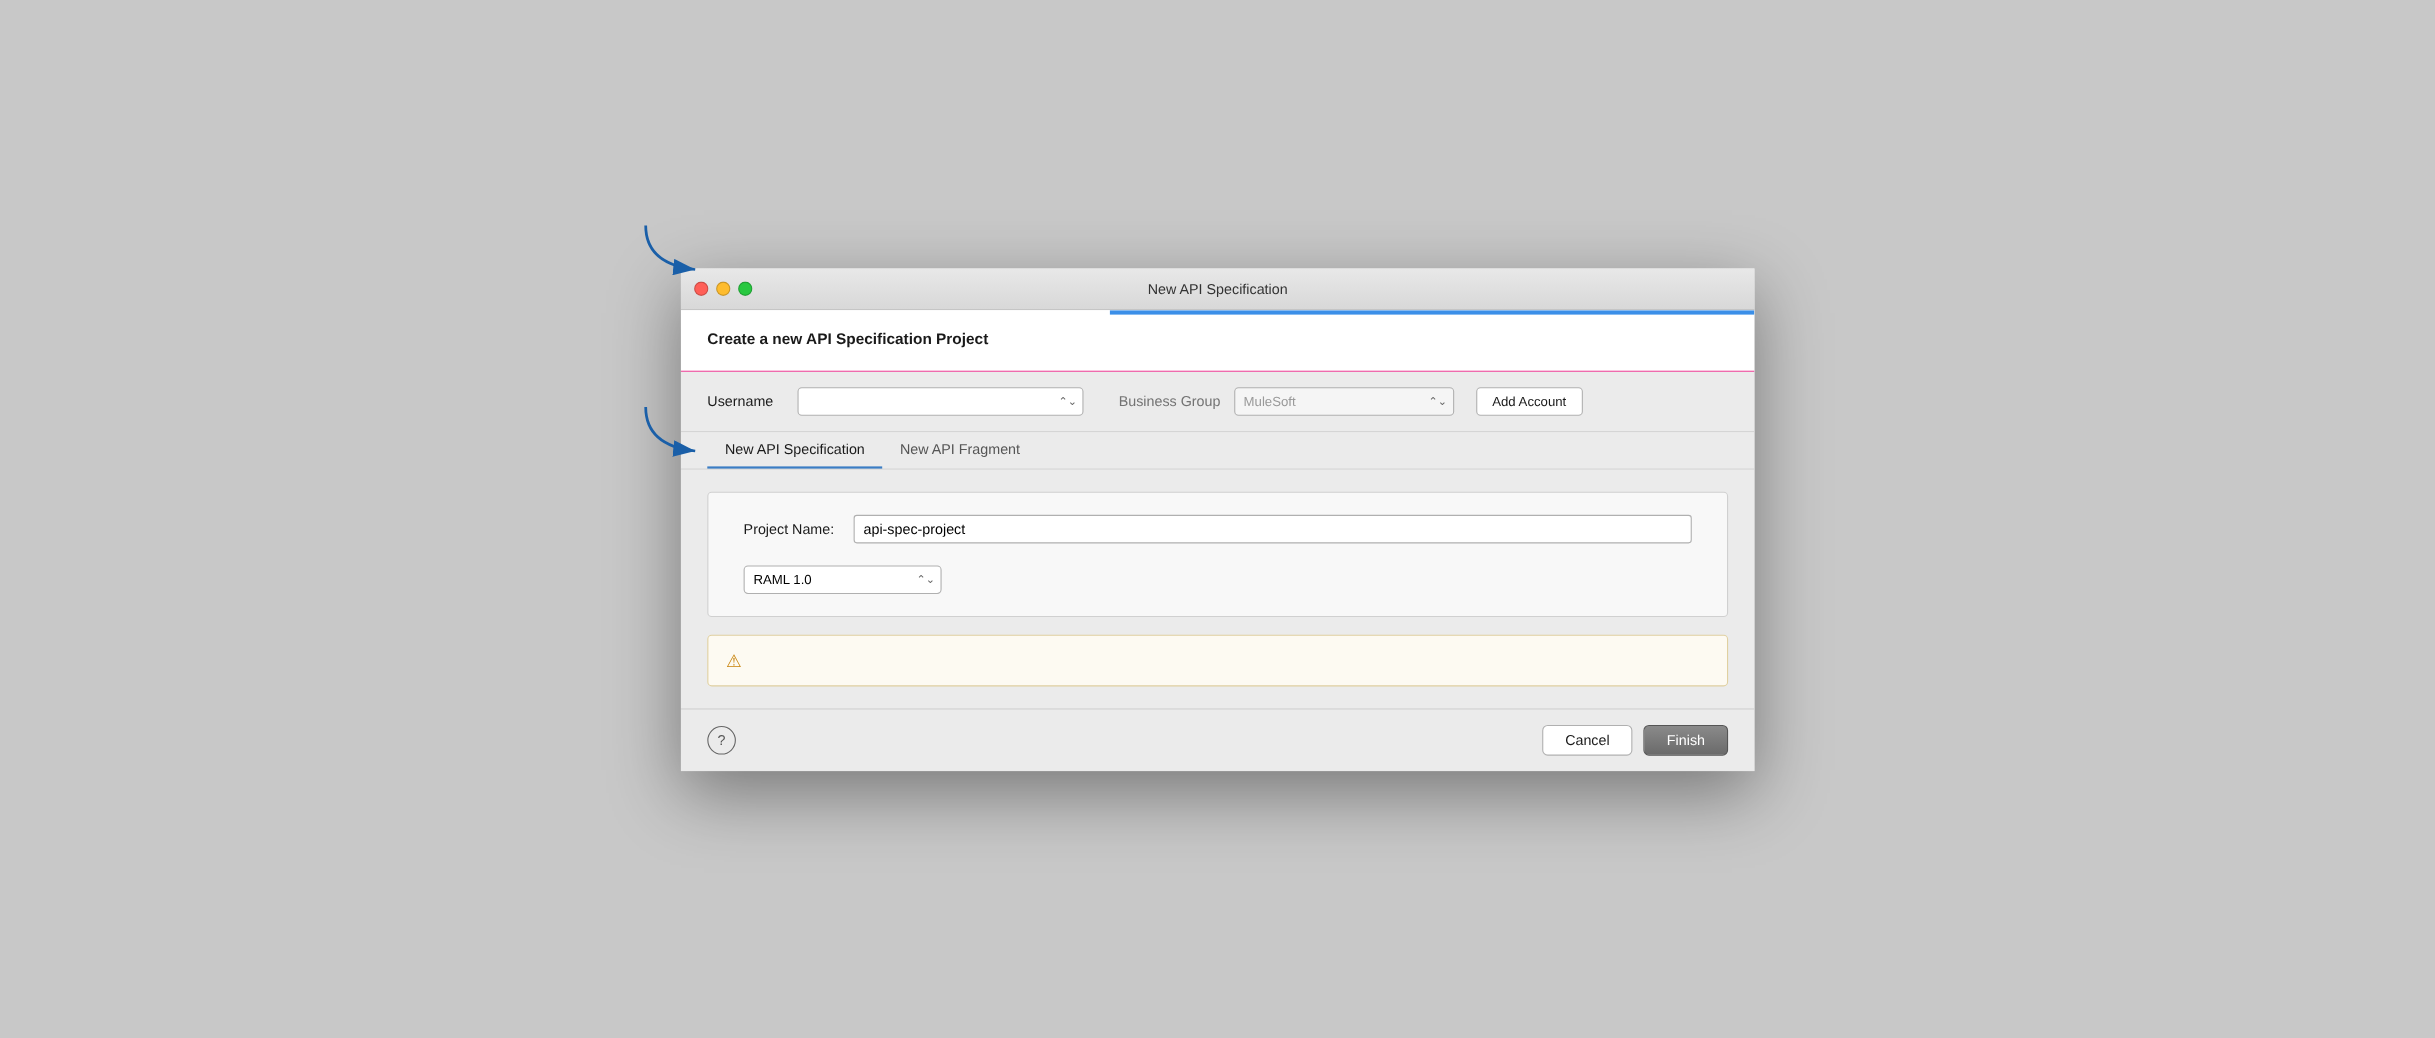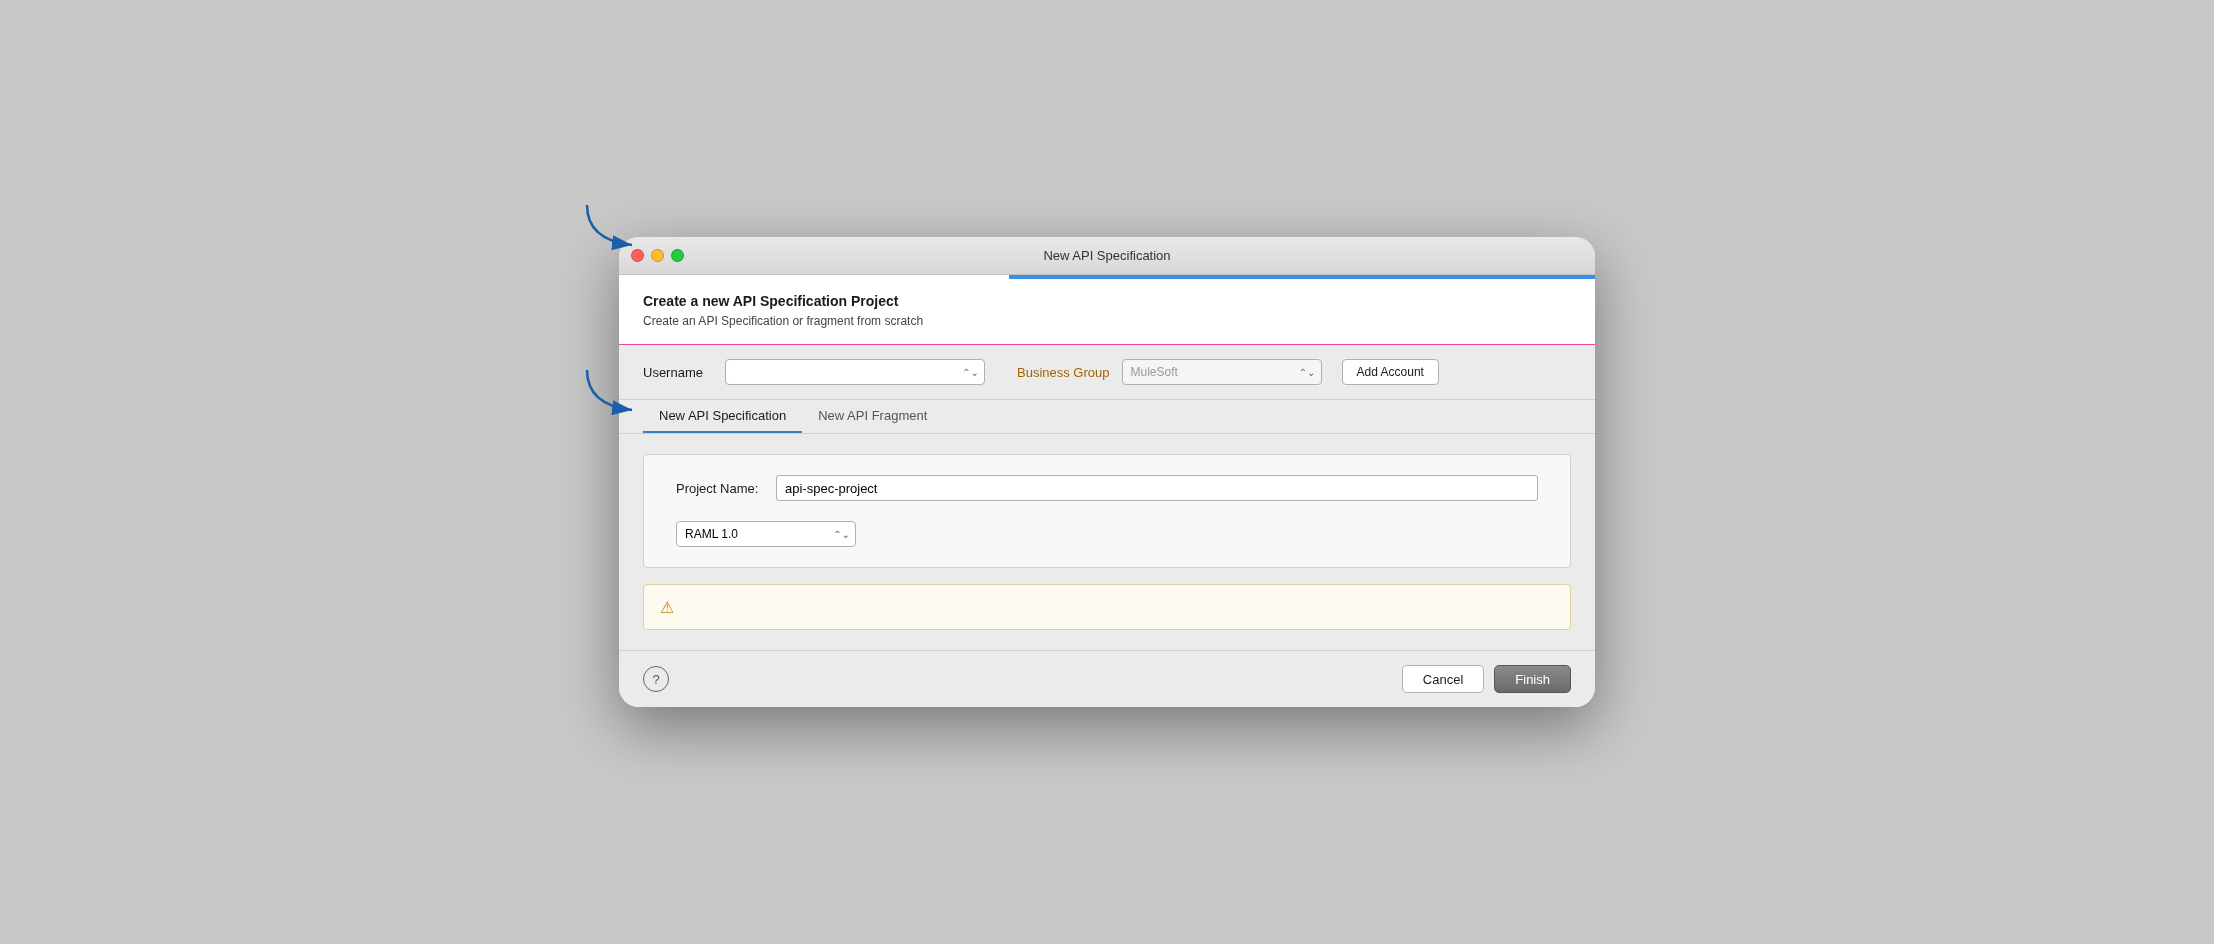--- a/index.html
+++ b/index.html
@@ -25,21 +25,21 @@
       background: #c8c8c8;
       display: flex;
       justify-content: center;
       align-items: center;
       position: relative;
     }
 
     .dialog {
       width: 976px;
       background: #f0f0f0;
-      border-radius: 20px;
+      border-radius: 0;
       box-shadow: 0 20px 60px rgba(0,0,0,0.4);
       overflow: hidden;
       position: relative;
     }
 
     
     .title-bar {
       background: linear-gradient(to bottom, #e8e8e8, #d8d8d8);
       height: 38px;
       display: flex;
@@ -140,21 +140,21 @@
     .select-arrow {
       position: absolute;
       right: 6px;
       pointer-events: none;
       color: #666;
       font-size: 10px;
     }
 
     .business-group-label {
       font-size: 13px;
-      color: #a16207;
+      color: #737373;
       margin-left: 20px;
     }
 
     .business-group-select-wrapper {
       position: relative;
       display: inline-flex;
       align-items: center;
     }
 
     .business-group-select-wrapper select {
@@ -388,21 +388,20 @@
         <div class="window-btn btn-close"></div>
         <div class="window-btn btn-min"></div>
         <div class="window-btn btn-max"></div>
       </div>
       <span class="title-bar-text">New API Specification</span>
     </div>
 
     <div class="dialog-header" style="position: relative; overflow: hidden;">
       <div class="loading-bar"></div>
       <div class="dialog-header-title">Create a new API Specification Project</div>
-      <div class="dialog-header-subtitle">Create an API Specification or fragment from scratch</div>
     </div>
 
     <div class="username-row">
       <span class="username-label">Username</span>
       <div class="select-wrapper">
         <select>
           <option value=""></option>
         </select>
         <span class="select-arrow">⌃⌄</span>
       </div>

